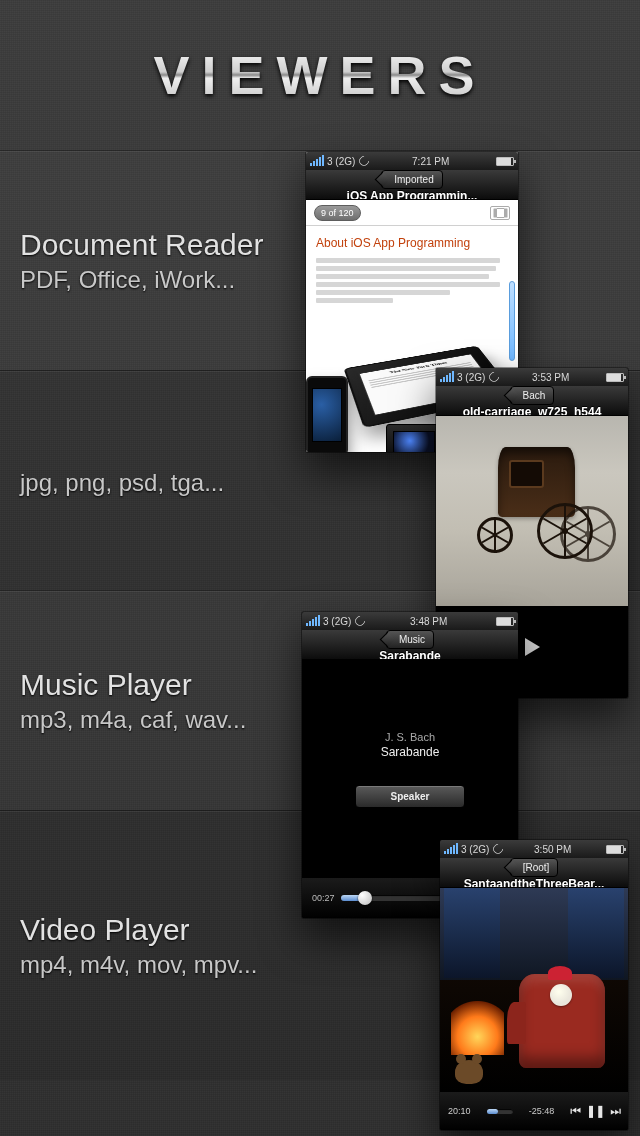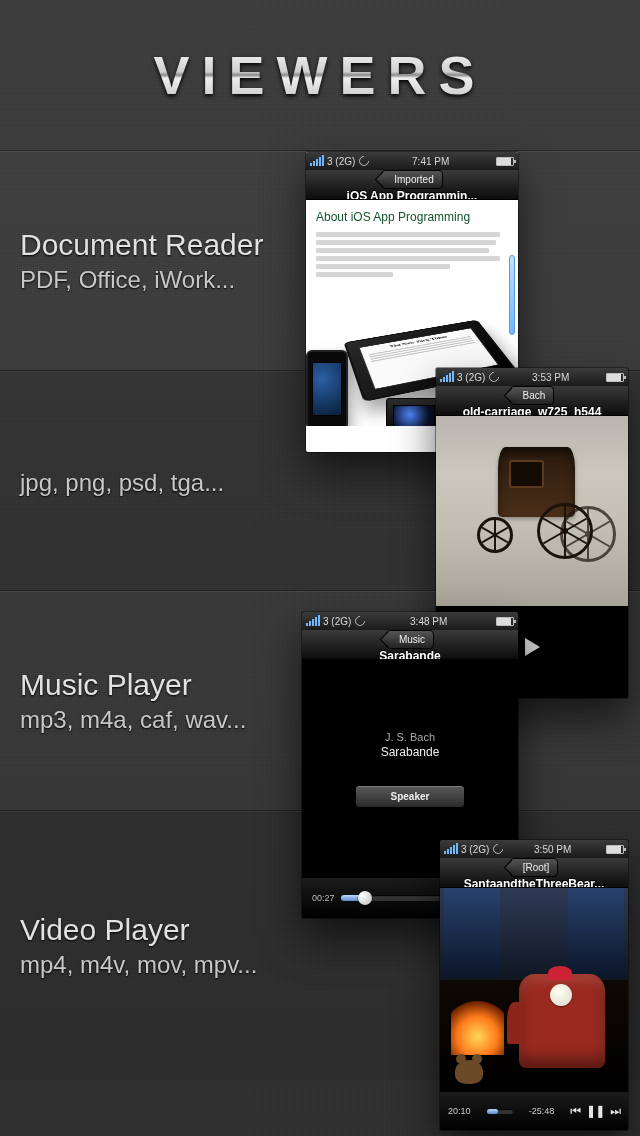--- a/index.html
+++ b/index.html
@@ -135,21 +135,21 @@
     font-size:9px;background:linear-gradient(#9a9a9a,#6e6e6e);color:#fff;
     padding:2px 6px;border-radius:9px;border:1px solid #5d5d5d;
   }
   #shot-doc .pages-ic{
     width:20px;height:14px;border:1px solid #888;border-radius:2px;position:relative;opacity:.7;
     display:flex;align-items:center;justify-content:center;
   }
   #shot-doc .pages-ic::before{content:"";width:7px;height:8px;border:1px solid #888;border-radius:1px;
     box-shadow:3px 0 0 -0.5px #888,-3px 0 0 -0.5px #888;}
   #shot-doc .body{padding:6px 10px;position:relative;height:calc(100% - 18px - 30px - 26px);overflow:hidden}
-  #shot-doc .body h4{font-size:12px;color:#14532d;font-weight:500;margin:4px 0 8px}
+  #shot-doc .body h4{font-size:12px;color:#c2410c;font-weight:500;margin:4px 0 8px}
   #shot-doc .para{height:5px;background:#d6d6d6;margin:3px 0;border-radius:1px}
   #shot-doc .para.w1{width:96%}#shot-doc .para.w2{width:94%}#shot-doc .para.w3{width:90%}
   #shot-doc .para.w4{width:70%}#shot-doc .para.w5{width:40%}
   #shot-doc .scroll{position:absolute;right:3px;top:55px;width:6px;height:80px;
     background:linear-gradient(#bfdfff,#6fb7ff);border-radius:3px;border:1px solid #5a9ddd}
   #shot-doc .devices{position:absolute;left:0;right:0;bottom:-10px;height:140px;}
   #shot-doc .ipad{
     position:absolute;left:46px;bottom:30px;width:150px;height:100px;border-radius:6px;
     background:linear-gradient(135deg,#2b2b2b,#000);border:2px solid #111;
     transform:perspective(500px) rotateX(55deg) rotateZ(-18deg);
@@ -289,29 +289,33 @@
       <span class="sig">
           <span></span>
           <span></span>
           <span></span>
           <span></span>
           <span></span>
         </span>
       <span class="car">3 (2G)</span>
       <span class="loop"></span>
       <span class="sp"></span>
-      <span>7:41 PM</span>
+      <span>7:21 PM</span>
       <span class="sp"></span>
       <span class="batt">
           <i></i>
         </span>
     </div>
     <div class="nav">
       <span class="back">Imported</span>
       <span class="navtitle">iOS App Programmin...</span>
+    </div>
+    <div class="doc-hdr">
+      <span class="badge">9 of 120</span>
+      <span class="pages-ic"></span>
     </div>
     <div class="body">
       <h4>About iOS App Programming</h4>
       <div class="para w1"></div>
         <div class="para w2"></div>
         <div class="para w3"></div>
       <div class="para w1"></div>
         <div class="para w4"></div>
         <div class="para w5"></div>
       <div class="scroll"></div>

